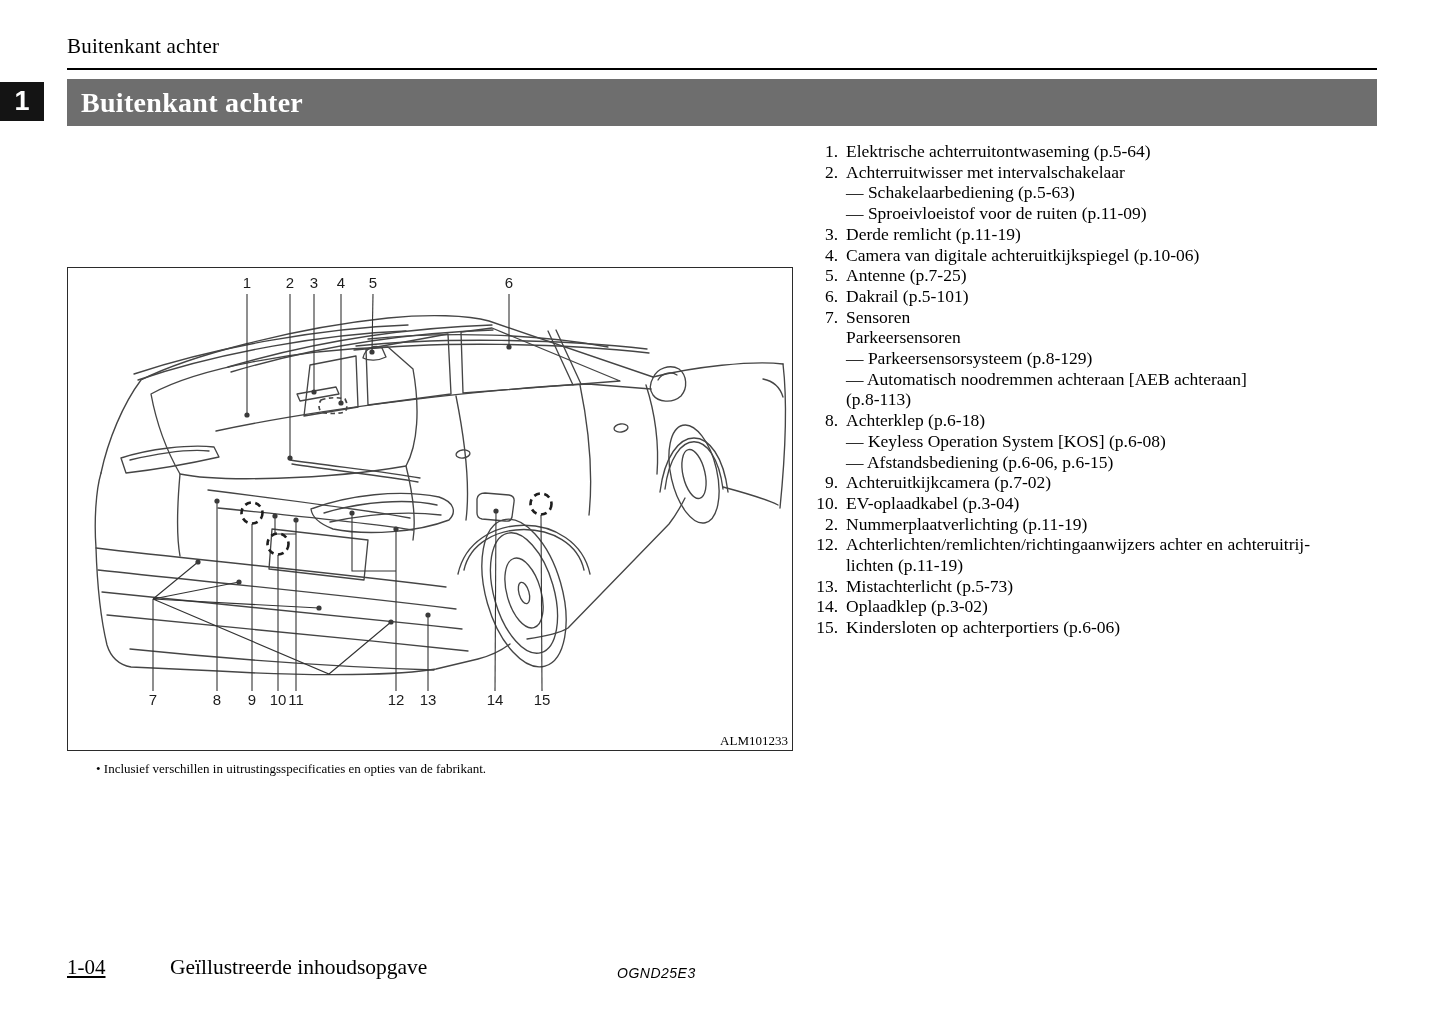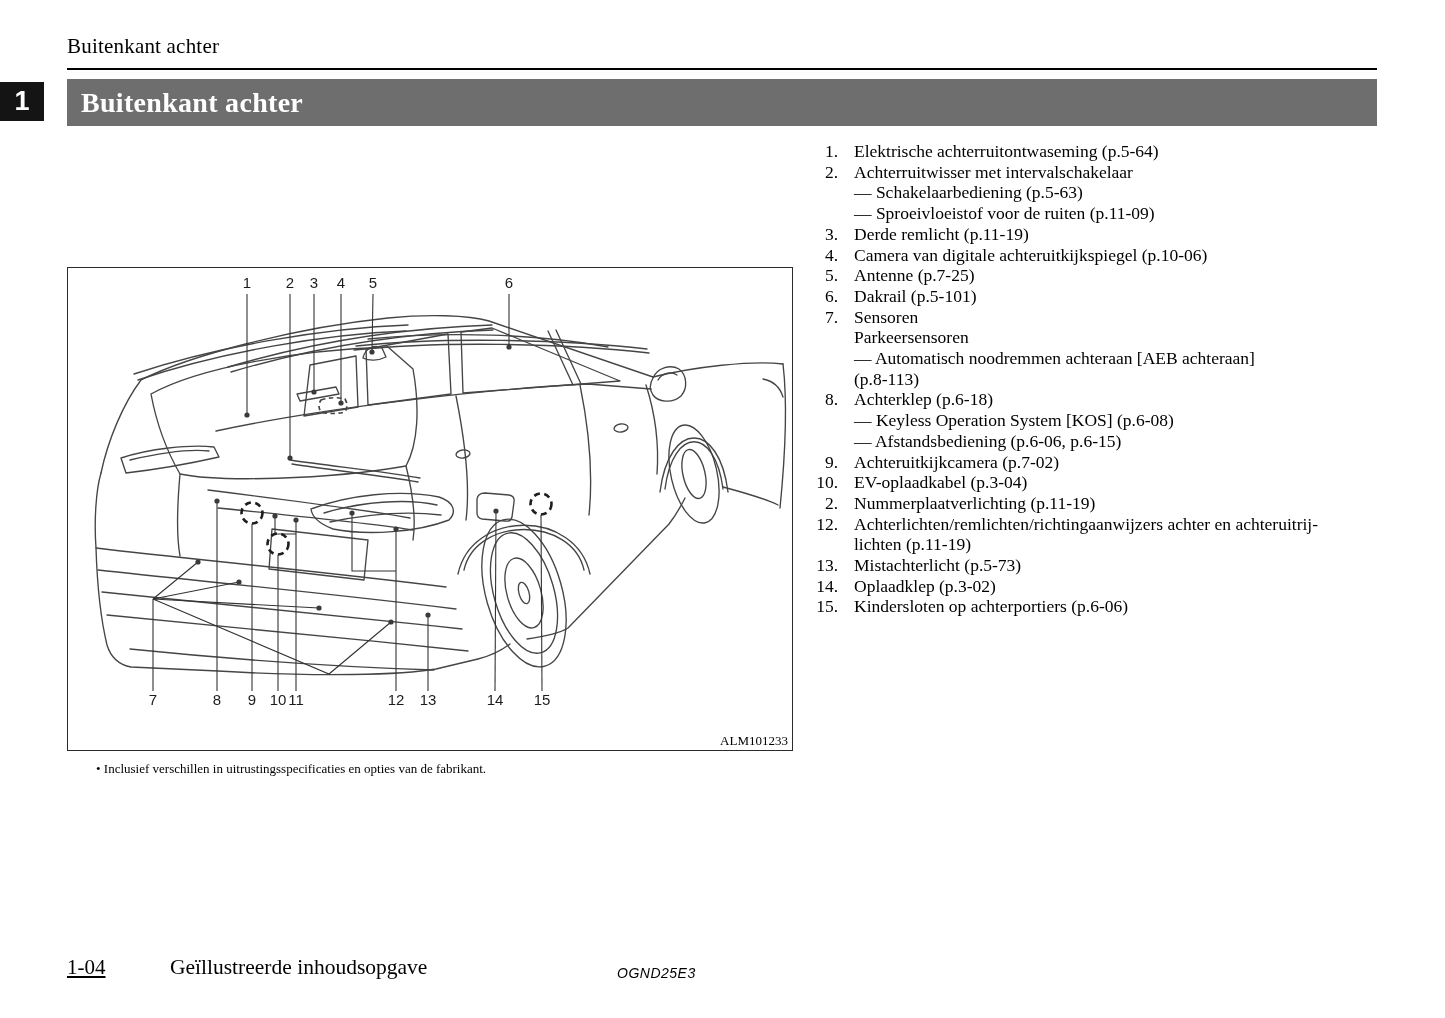--- a/index.html
+++ b/index.html
@@ -24,21 +24,21 @@
     position:absolute;left:67px;top:267px;width:726px;height:484px;
     border:1.5px solid #2b2b2b;background:#fff;box-sizing:border-box;
   }
   .figure-panel svg{position:absolute;left:0;top:0;}
   .fig-caption{position:absolute;left:28px;top:449px;font-size:13px;white-space:nowrap;margin-top:44px;}
   .fig-code{position:absolute;right:4px;bottom:1px;font-size:13px;}
 
   .legend{position:absolute;left:810px;top:141px;width:580px;}
   .lg-line{display:flex;line-height:20.7px;font-size:17.5px;white-space:nowrap;}
   .lg-num{width:28px;text-align:right;flex:0 0 28px;}
-  .lg-text{margin-left:16px;}
+  .lg-text{margin-left:8px;}
 
   .footer-page{position:absolute;left:67px;top:955px;font-size:21px;text-decoration:underline;}
   .footer-title{position:absolute;left:170px;top:955px;font-size:21.5px;}
   .footer-code{position:absolute;left:617px;top:965px;font-family:"Liberation Sans",sans-serif;font-size:14px;letter-spacing:.5px;font-style:italic;}
 
   svg .art{stroke:#454545;stroke-width:1.35;fill:none;stroke-linecap:round;stroke-linejoin:round;}
   svg .leader{stroke:#333;stroke-width:1.1;fill:none;}
   svg .dot{fill:#3a3a3a;stroke:none;}
   svg .dashc{stroke:#1d1d1d;stroke-width:2.6;fill:none;stroke-dasharray:6 4.5;}
   svg .dashart{stroke:#454545;stroke-width:1.7;fill:none;stroke-dasharray:4.5 3.5;}
@@ -219,20 +219,24 @@
     <div class="lg-line">
       <span class="lg-num">7.</span>
       <span class="lg-text">Sensoren</span>
     </div>
     <div class="lg-line">
       <span class="lg-num"></span>
       <span class="lg-text">Parkeersensoren</span>
     </div>
     <div class="lg-line">
       <span class="lg-num"></span>
+      <span class="lg-text">— Parkeersensorsysteem (p.8-129)</span>
+    </div>
+    <div class="lg-line">
+      <span class="lg-num"></span>
       <span class="lg-text">— Automatisch noodremmen achteraan [AEB achteraan]</span>
     </div>
     <div class="lg-line">
       <span class="lg-num"></span>
       <span class="lg-text">(p.8-113)</span>
     </div>
     <div class="lg-line">
       <span class="lg-num">8.</span>
       <span class="lg-text">Achterklep (p.6-18)</span>
     </div>

